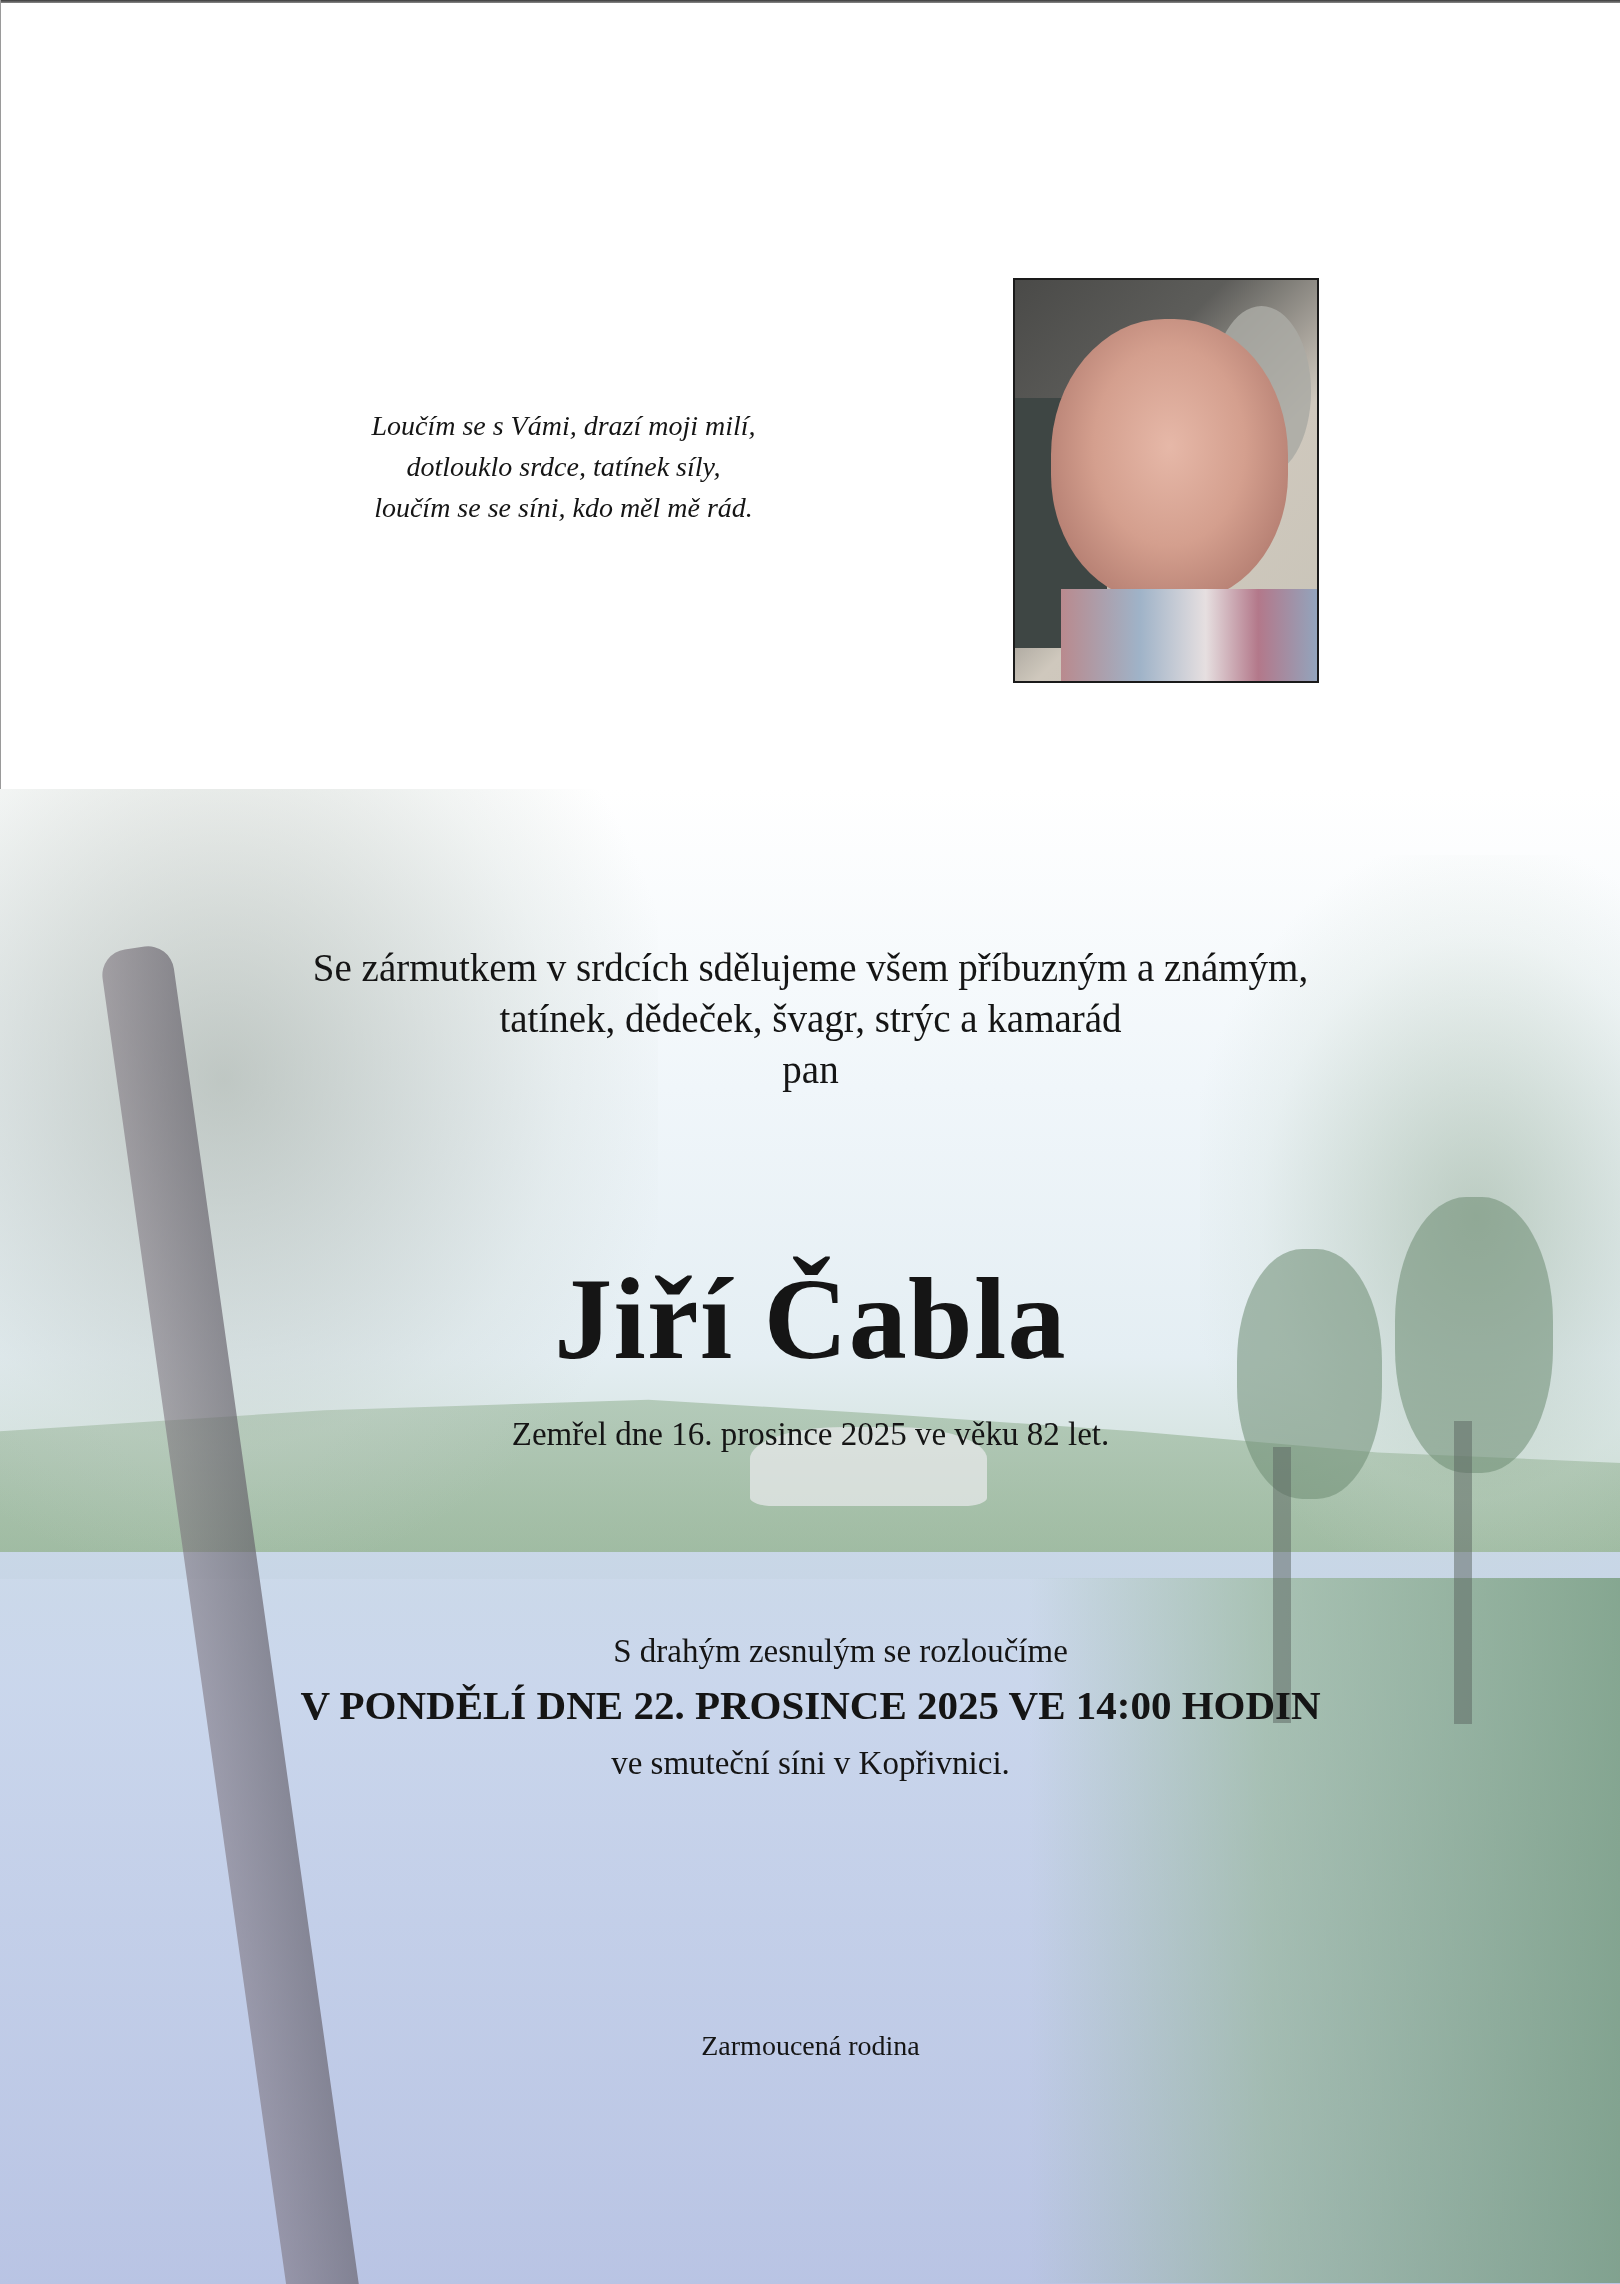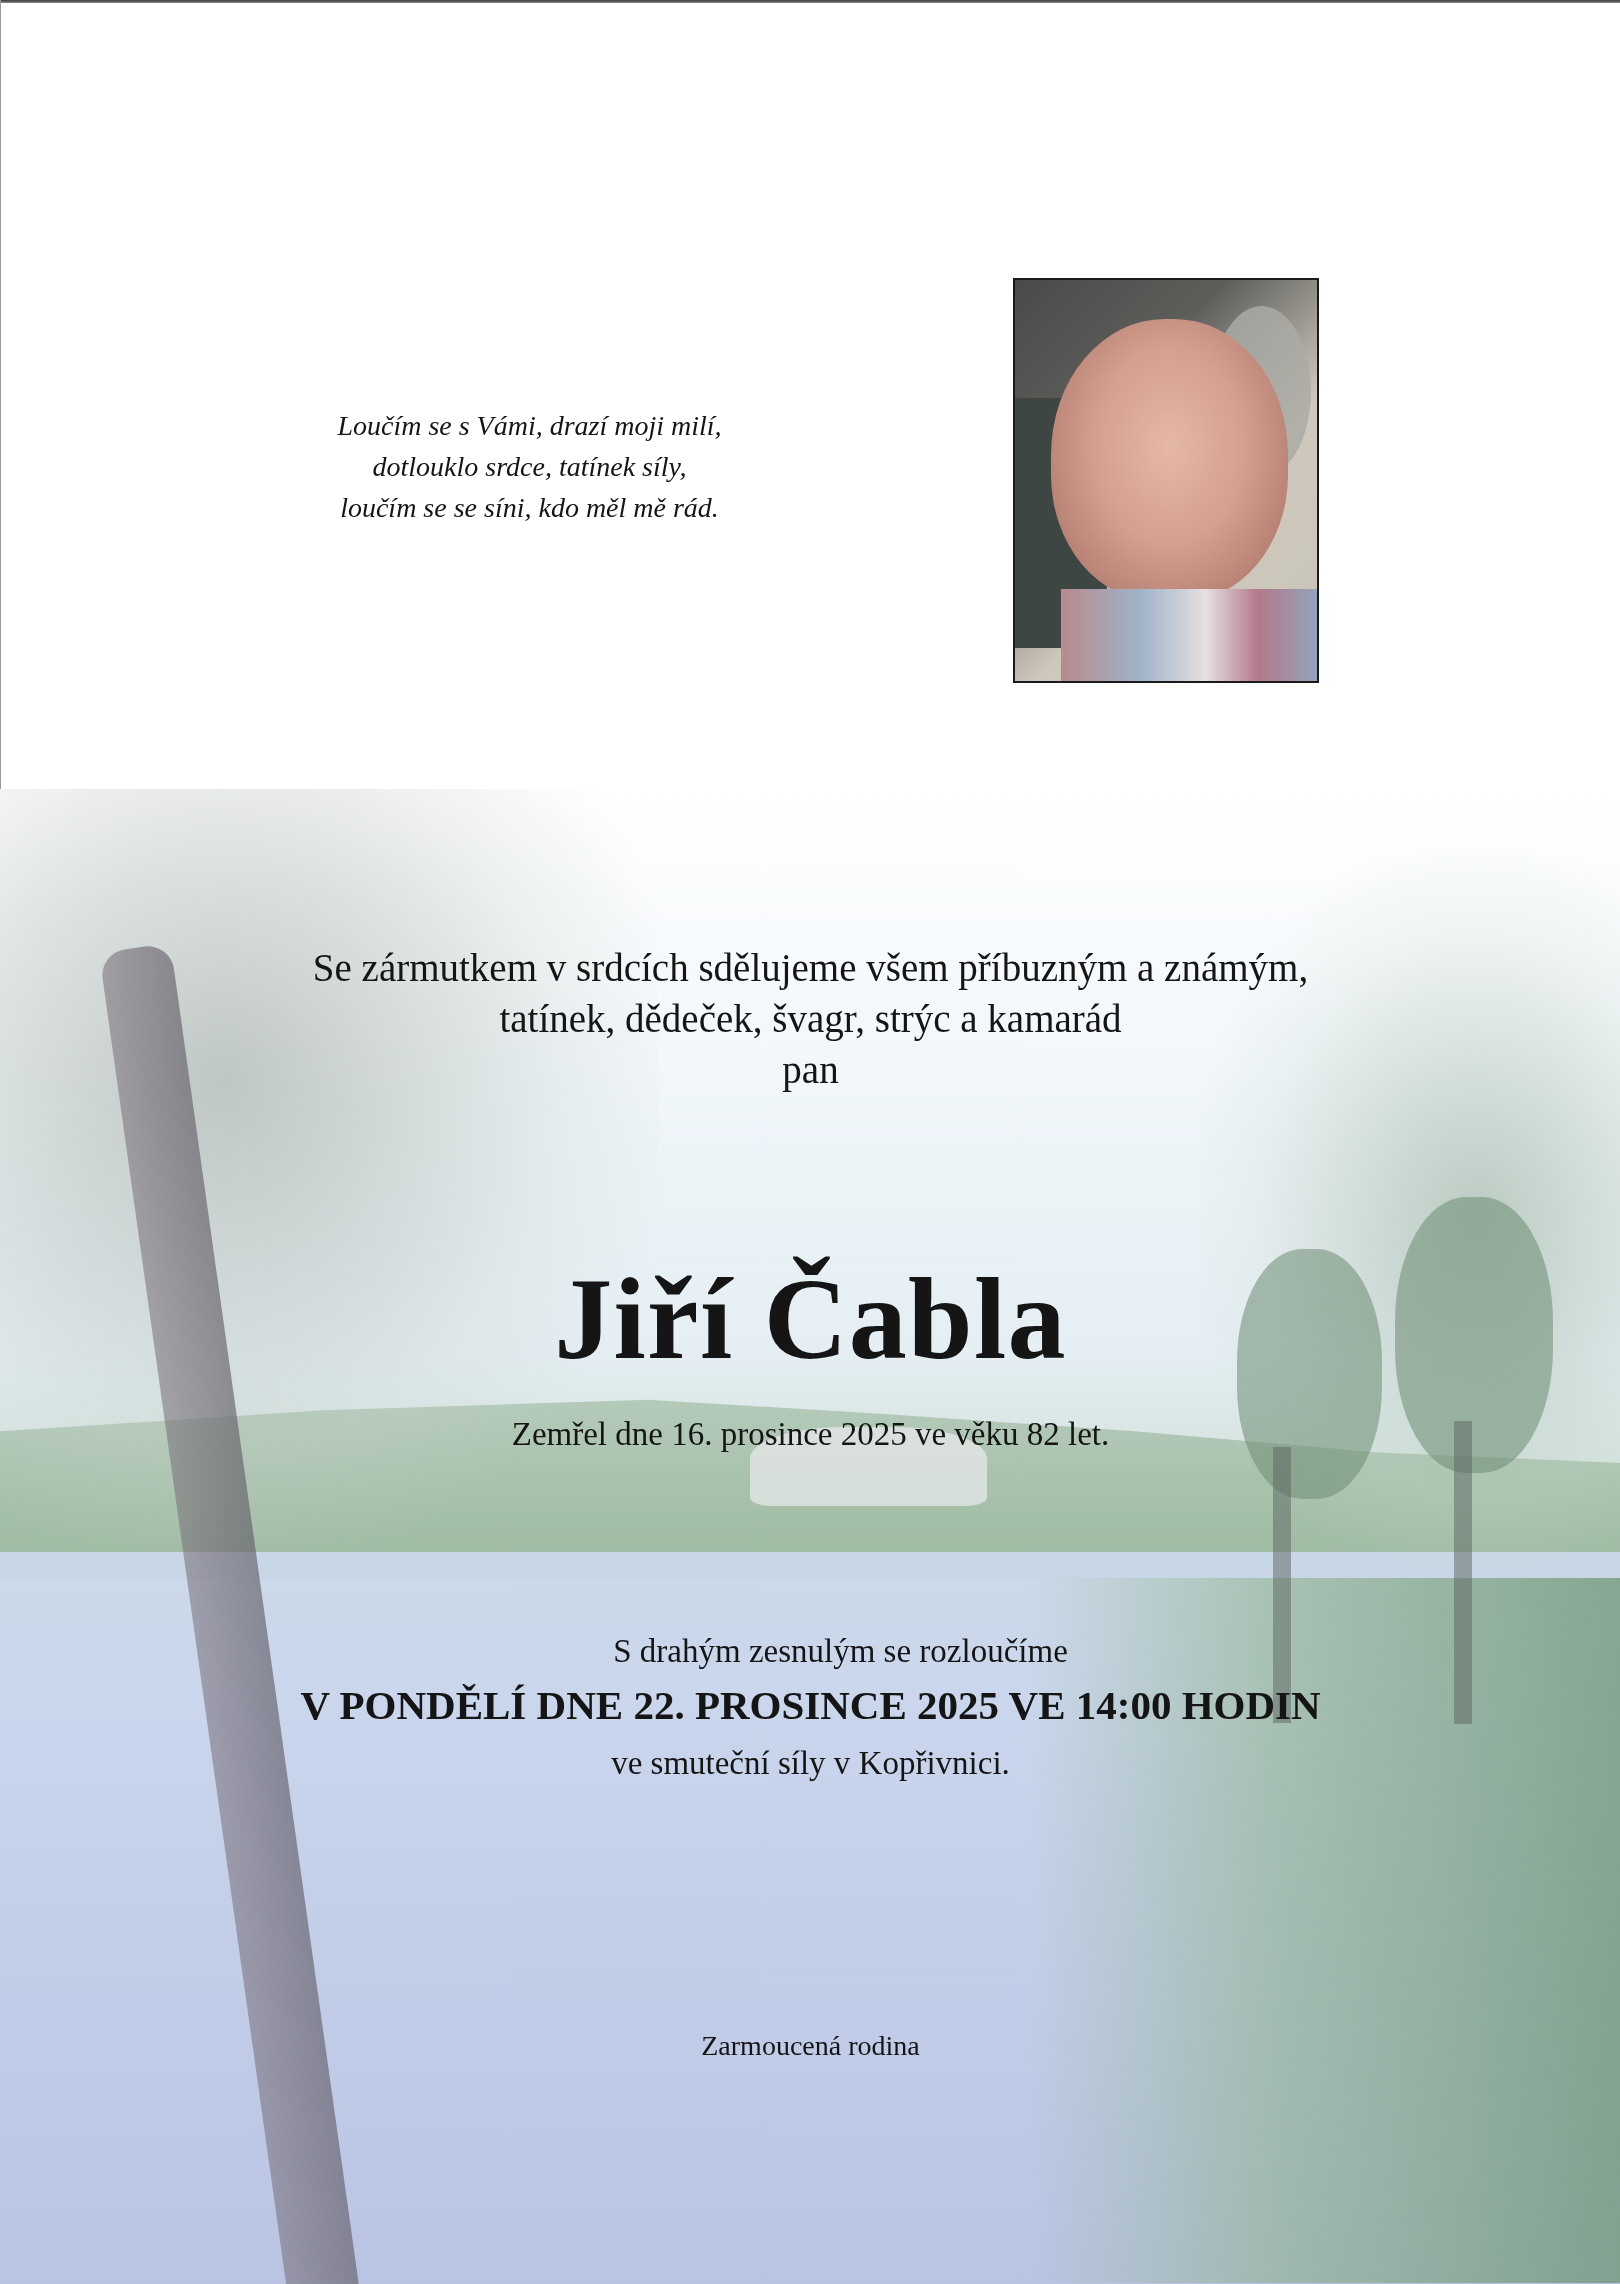--- a/index.html
+++ b/index.html
@@ -89,21 +89,21 @@
       position: absolute; left: 46px; top: 309px; width: 263px; height: 105px;
       background: linear-gradient(90deg, #b98a8e, #9fb3c8 30%, #e6dfe0 55%, #b3788a 75%, #8fa9c2);
     }
     .photo .coat {
       position: absolute; left: 0; top: 118px; width: 92px; height: 250px;
       background: #3e4644;
     }
 
     
     .poem {
-      position: absolute; left: 273px; top: 405px; width: 513px;
+      position: absolute; left: 307px; top: 405px; width: 513px;
       text-align: center; font-style: italic; font-size: 28px; line-height: 41px;
     }
     .center-block {
       position: absolute; left: 0; width: 1621px; text-align: center;
     }
     .announce { top: 942px; font-size: 39px; line-height: 51px; }
     .name { top: 1253px; font-size: 116px; font-weight: bold; line-height: 132px; letter-spacing: 1.3px; }
     .died { top: 1413px; font-size: 33px; line-height: 42px; }
     .farewell { top: 1630px; font-size: 33px; line-height: 43px; padding-left: 30px; }
     .farewell-date { top: 1679px; font-size: 41px; font-weight: bold; line-height: 53px; }
@@ -150,16 +150,16 @@
   <span class="line">tatínek, dědeček, švagr, strýc a kamarád</span>
   <span class="line">pan</span>
 </div>
 
 <div class="center-block name">Jiří Čabla</div>
 
 <div class="center-block died">Zemřel dne 16. prosince 2025 ve věku 82 let.</div>
 
 <div class="center-block farewell">S drahým zesnulým se rozloučíme</div>
 <div class="center-block farewell-date">V PONDĚLÍ DNE 22. PROSINCE 2025 VE 14:00 HODIN</div>
-<div class="center-block venue">ve smuteční síly v Kopřivnici.</div>
+<div class="center-block venue">ve smuteční síni v Kopřivnici.</div>
 
 <div class="center-block family">Zarmoucená rodina</div>
 
 
 </body></html>

